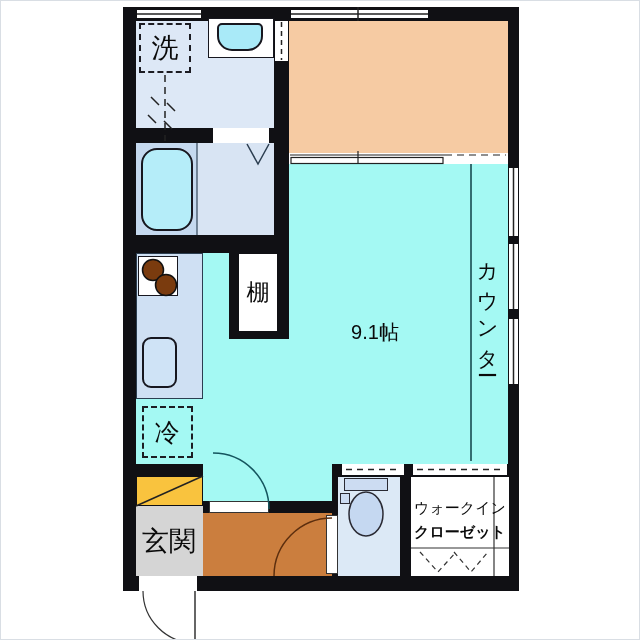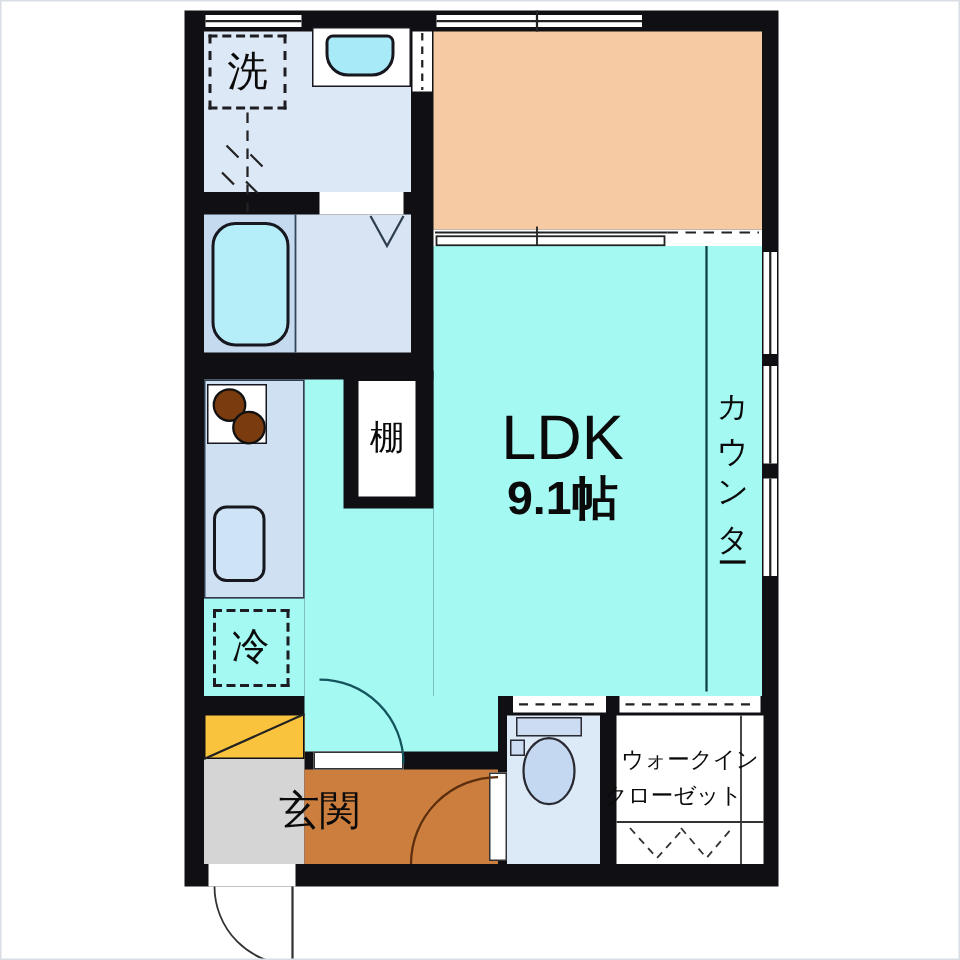--- a/index.html
+++ b/index.html
@@ -124,23 +124,22 @@
 
     <line x1="345" y1="468.5" x2="400" y2="468.5" stroke="#222" stroke-width="1.5" stroke-dasharray="6 5"></line>
     <line x1="416" y1="468.5" x2="503" y2="468.5" stroke="#222" stroke-width="1.5" stroke-dasharray="6 5"></line>
 
     <line x1="493" y1="476" x2="493" y2="575" stroke="#333" stroke-width="1.2"></line>
     <line x1="410" y1="547" x2="508" y2="547" stroke="#333" stroke-width="1.2"></line>
     <path d="M419 551 L437 571 L455 551" stroke="#333" stroke-width="1.2" fill="none" stroke-dasharray="5 4"></path>
     <path d="M453 551 L470 571 L487 551" stroke="#333" stroke-width="1.2" fill="none" stroke-dasharray="5 4"></path>
   </svg>
 
-  <div class="lbl" style="left:374px;top:291px;font-size:42px;">LDK</div>
-  <div class="lbl" style="left:374px;top:331px;font-size:31px;font-weight:bold;">9.1帖</div>
+  <div class="lbl" style="left:374px;top:331px;font-size:20px;">9.1帖</div>
   <div class="lbl vtext" style="left:487px;top:247px;font-size:21px;transform:translate(-50%,0);">カウンター</div>
   <div class="lbl" style="left:257px;top:291px;font-size:23px;">棚</div>
   <div class="lbl" style="left:164px;top:47px;font-size:27px;">洗</div>
   <div class="lbl" style="left:166px;top:431px;font-size:25px;">冷</div>
-  <div class="lbl" style="left:168px;top:540px;font-size:27px;margin-left:44px;">玄関</div>
+  <div class="lbl" style="left:168px;top:540px;font-size:27px;">玄関</div>
   <div class="lbl" style="left:459px;top:506px;font-size:15px;text-align:center;">ウォークイン</div>
-  <div class="lbl" style="left:448px;top:530px;font-size:15px;">クローゼット</div>
+  <div class="lbl" style="left:459px;top:530px;font-size:15px;font-weight:bold;">クローゼット</div>
 
 </div>
 
 </body></html>

